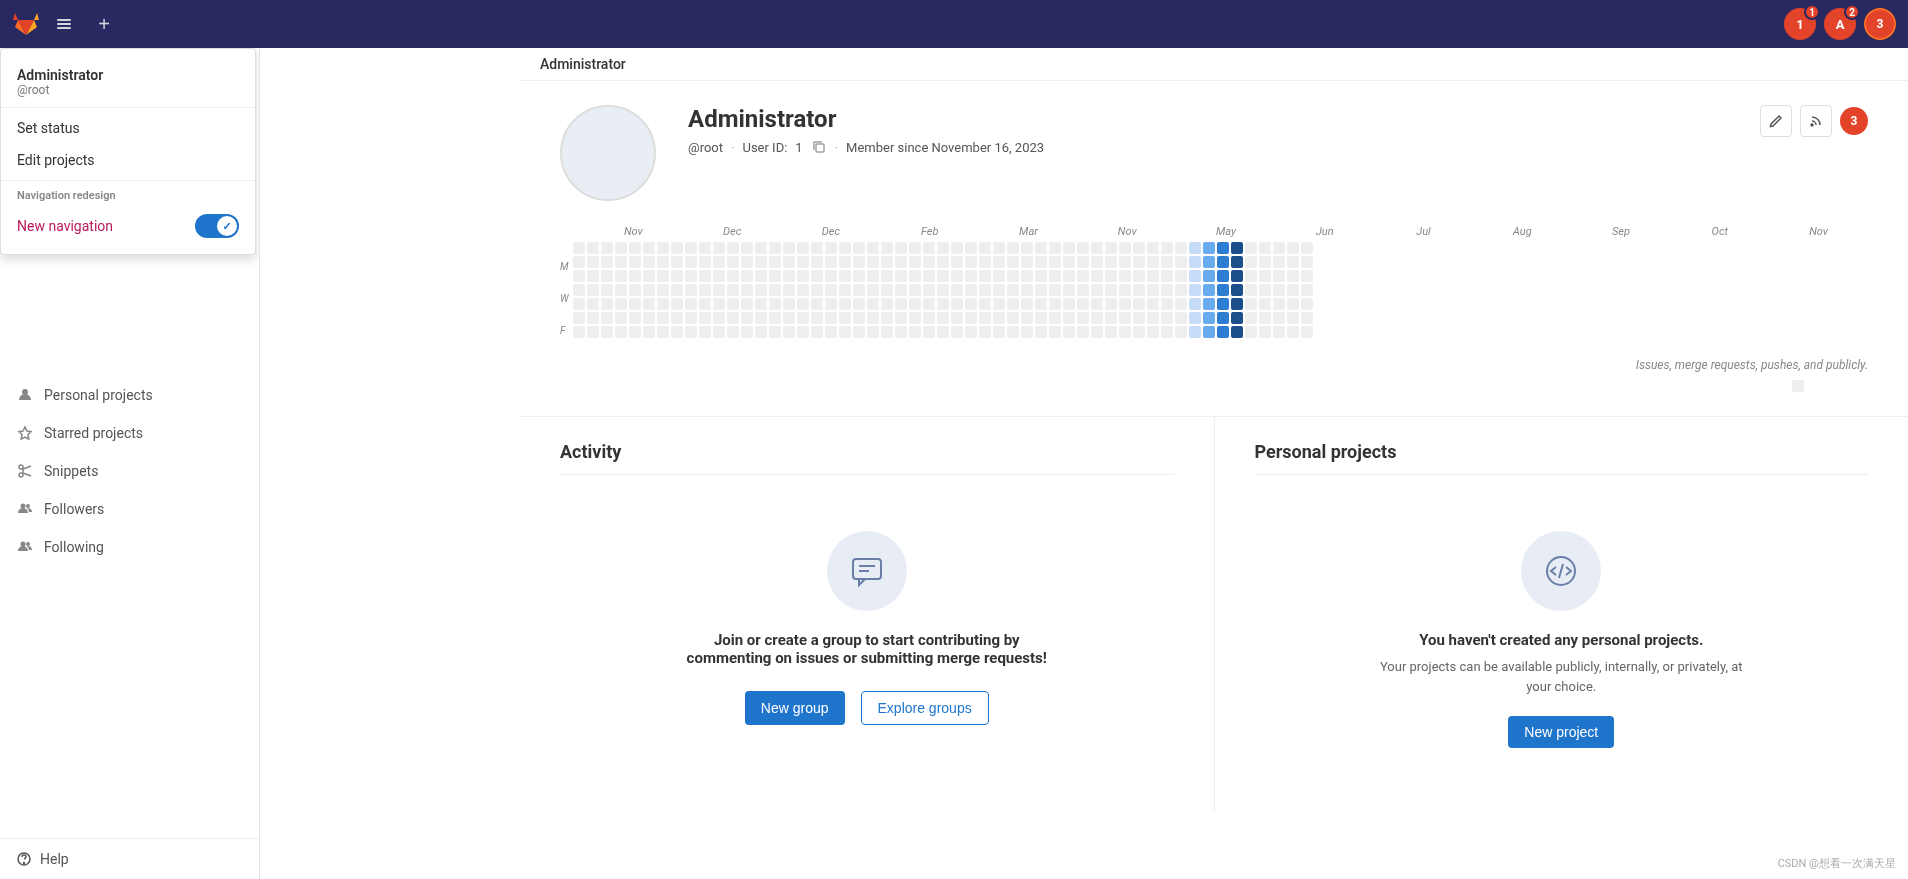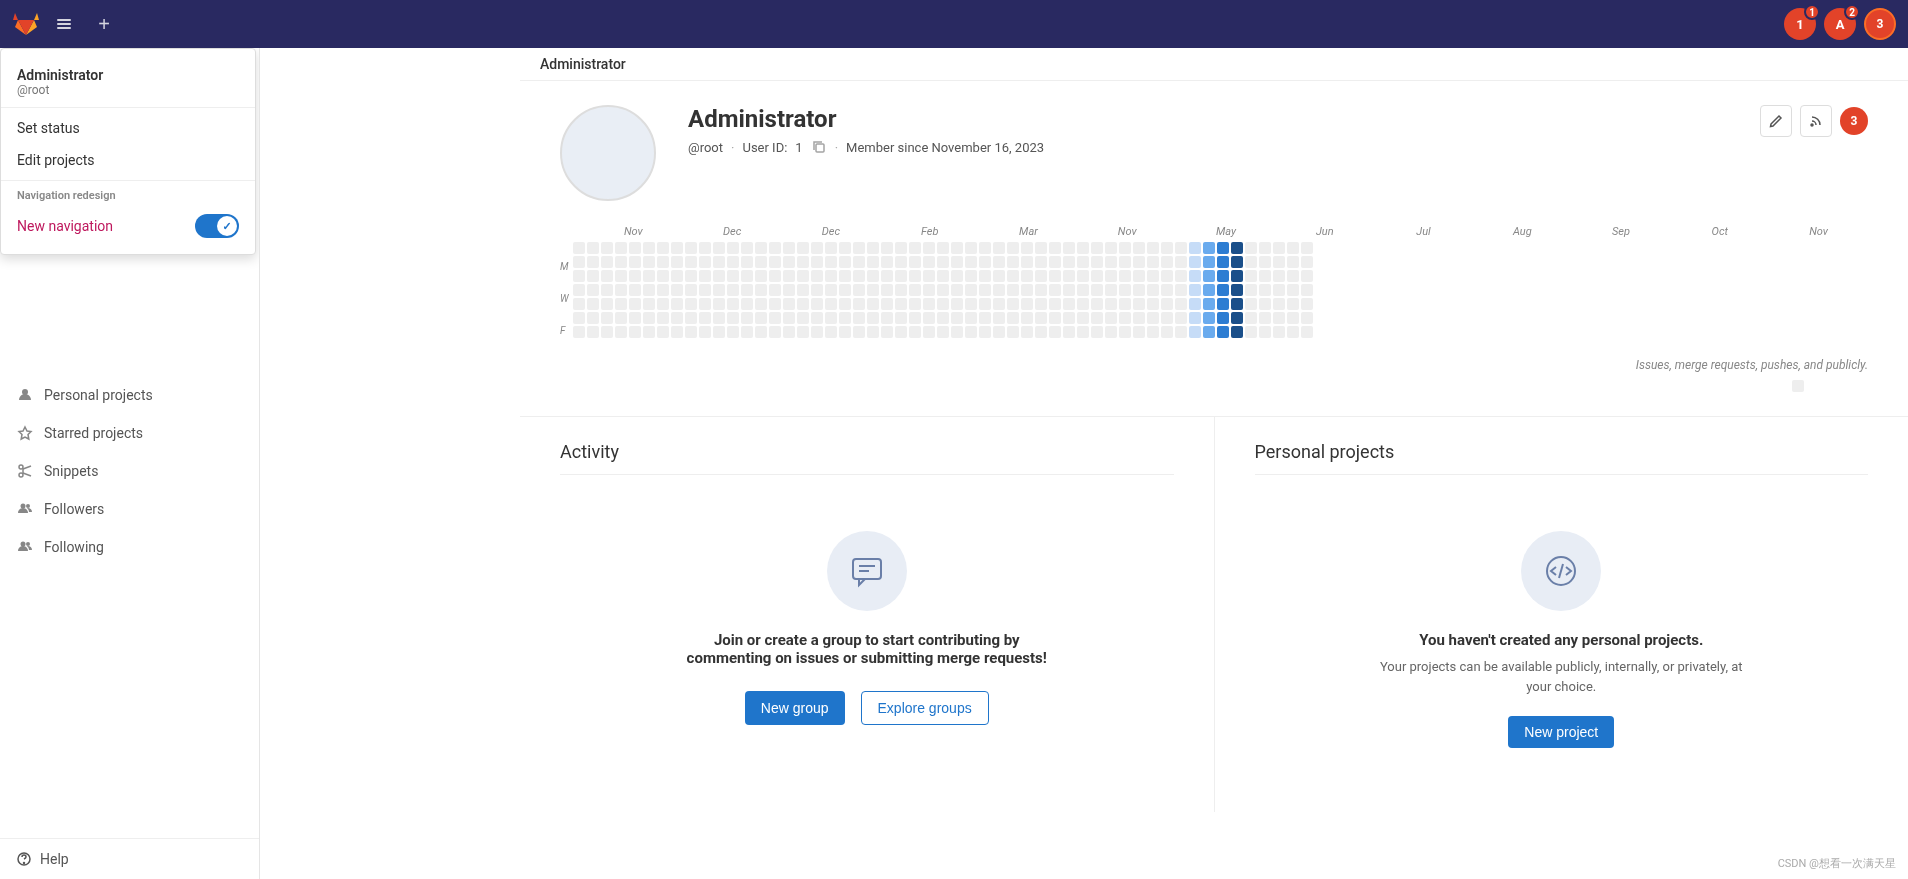--- a/index.html
+++ b/index.html
@@ -55,21 +55,21 @@
     .contrib-day-labels { display: flex; flex-direction: column; gap: 2px; padding-top: 2px; }
     .contrib-day-label { font-size: 10px; color: #888; height: 14px; display: flex; align-items: center; line-height: 1; }
     .contrib-legend { display: flex; align-items: center; justify-content: flex-end; gap: 4px; margin-top: 8px; font-size: 11px; color: #888; }
     .legend-cell { width: 12px; height: 12px; border-radius: 2px; }
     .contrib-note { text-align: right; font-size: 12px; color: #888; margin-top: 4px; }
 
     
     .two-col { display: flex; gap: 0; padding: 0 0; border-top: 1px solid #eee; }
     .col-left { flex: 1; padding: 24px 40px; border-right: 1px solid #eee; }
     .col-right { flex: 1; padding: 24px 40px; }
-    .col-title { font-size: 18px; font-weight: 400; color: #333; margin-bottom: 16px; padding-bottom: 12px; border-bottom: 1px solid #eee; }
+    .col-title { font-size: 18px; font-weight: 700; color: #333; margin-bottom: 16px; padding-bottom: 12px; border-bottom: 1px solid #eee; }
 
     
     .empty-state { display: flex; flex-direction: column; align-items: center; justify-content: center; padding: 40px 20px; text-align: center; }
     .empty-icon-circle { width: 80px; height: 80px; border-radius: 50%; background: #e8edf5; display: flex; align-items: center; justify-content: center; margin-bottom: 20px; }
     .empty-title { font-weight: 700; font-size: 15px; color: #333; margin-bottom: 8px; max-width: 380px; }
     .empty-desc { font-size: 13px; color: #666; margin-bottom: 20px; max-width: 380px; line-height: 1.5; }
     .btn-primary { background: #1f75cb; color: #fff; border: none; border-radius: 4px; padding: 8px 16px; font-size: 14px; cursor: pointer; font-weight: 500; }
     .btn-outline { background: #fff; color: #1f75cb; border: 1px solid #1f75cb; border-radius: 4px; padding: 8px 16px; font-size: 14px; cursor: pointer; font-weight: 500; margin-left: 8px; }
 
     

